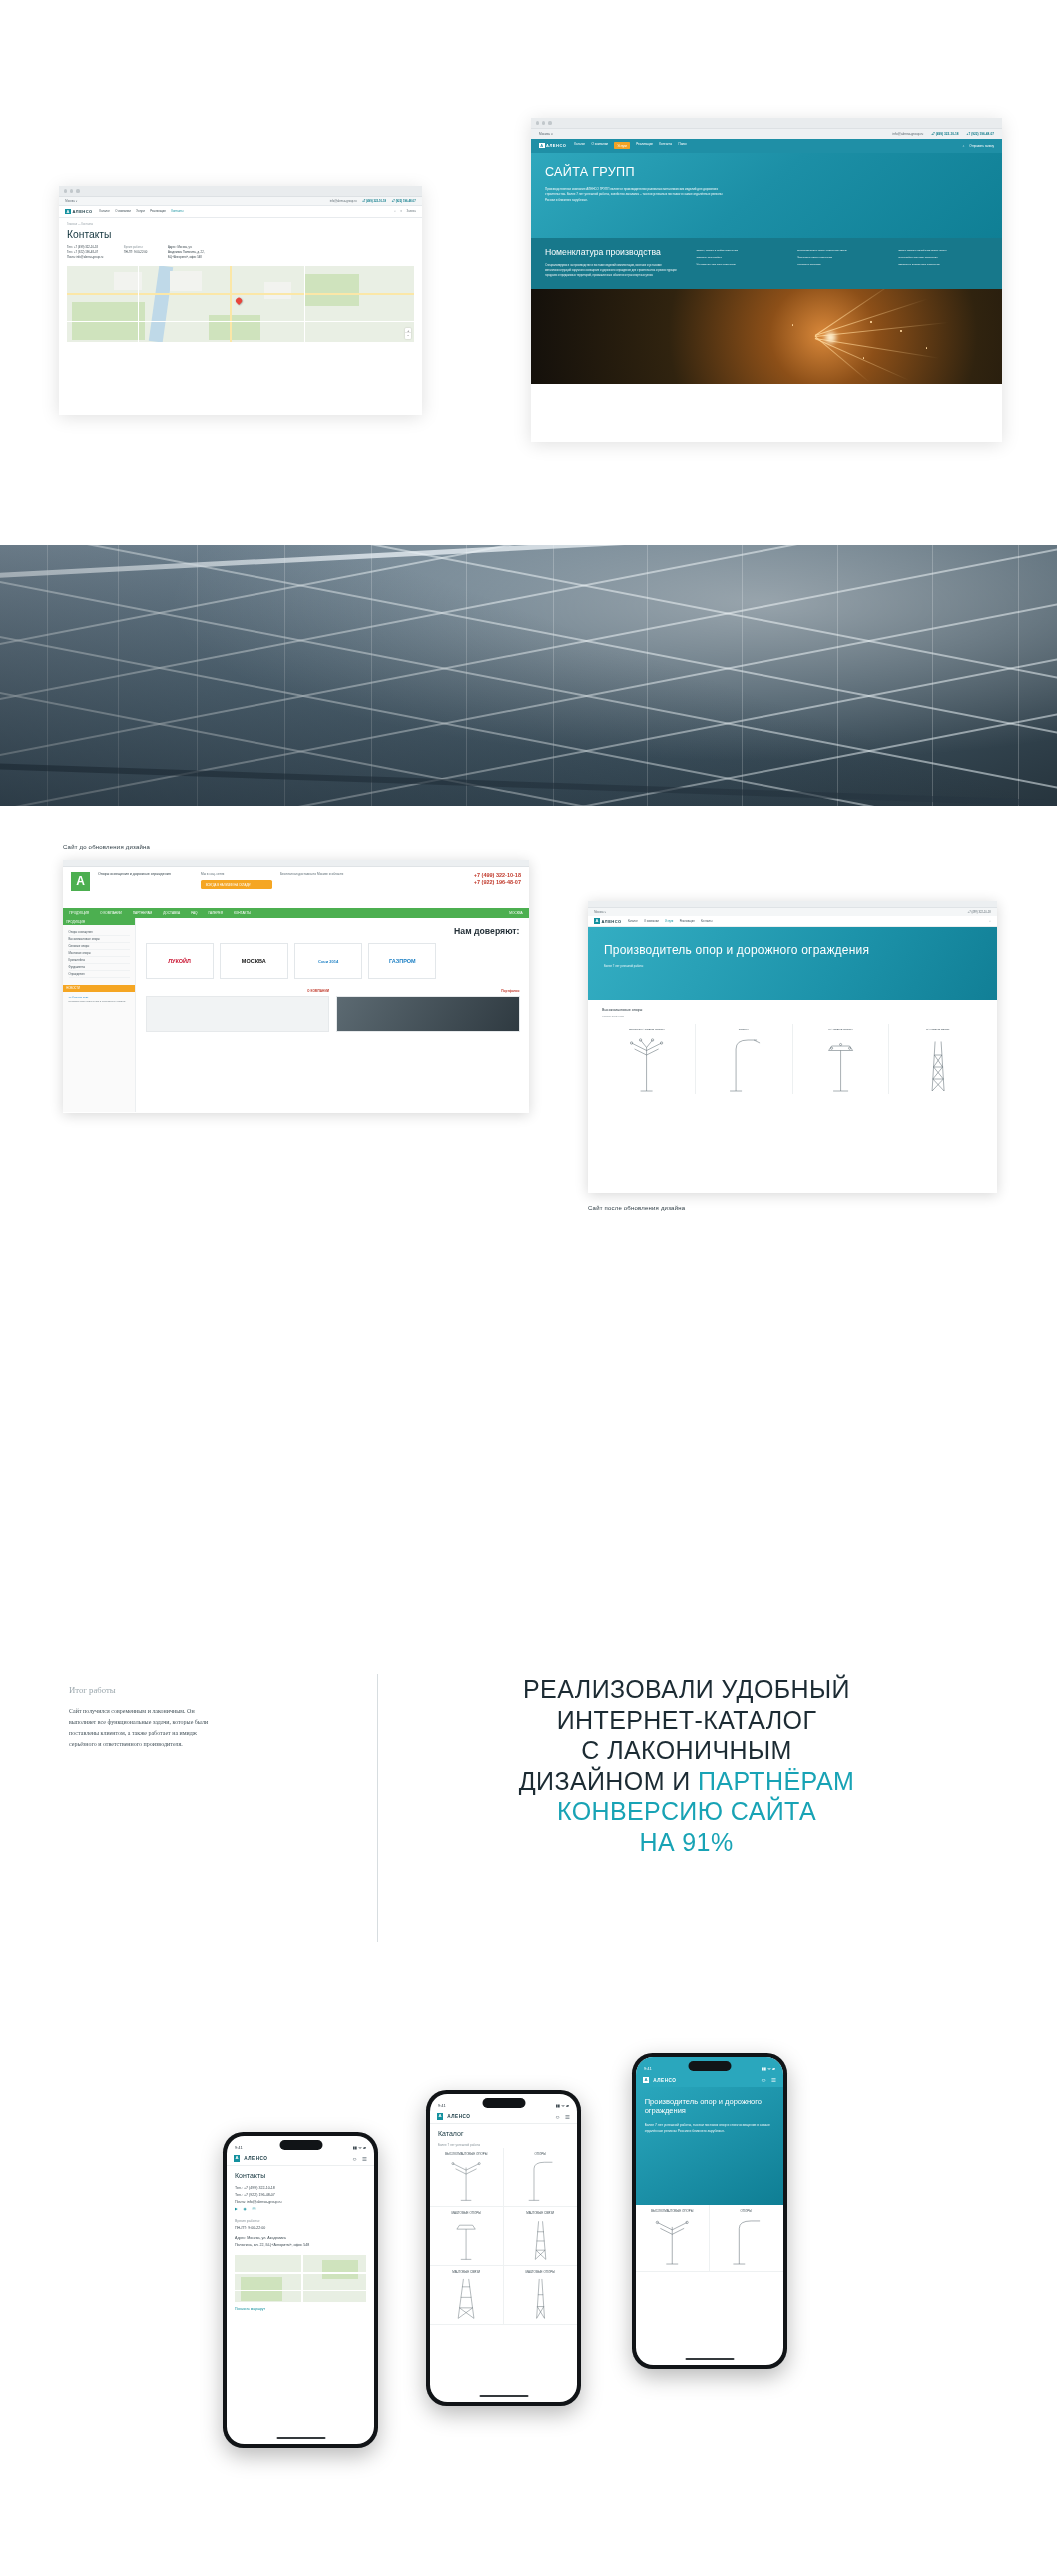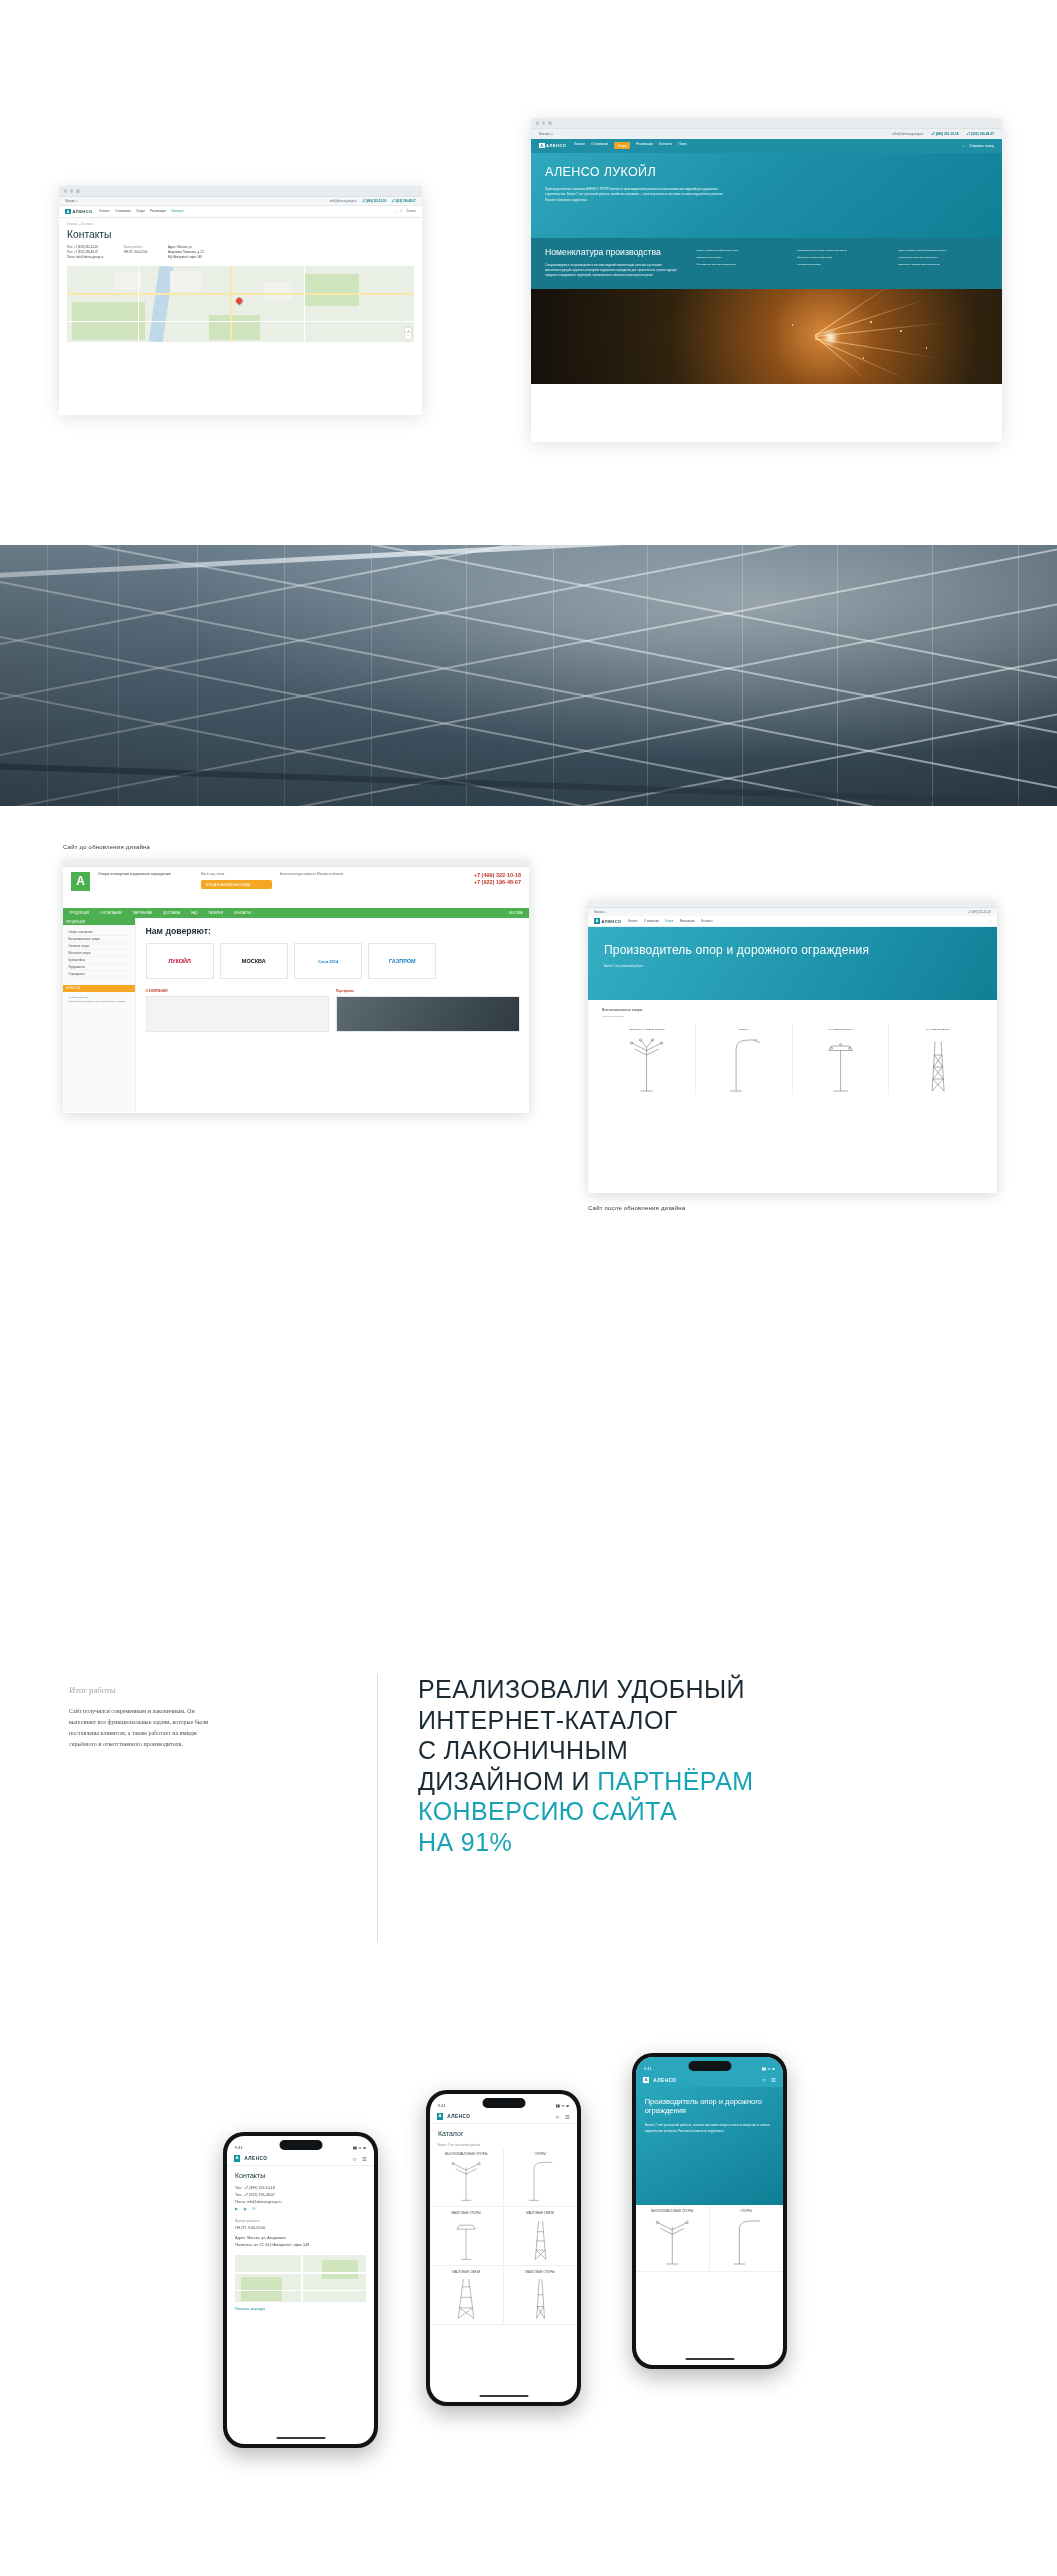--- a/index.html
+++ b/index.html
@@ -181,21 +181,21 @@
     color: #fff; font-size: 3.2px; padding: 0 6.3px; gap: 11px;
   }
   .old-nav .mos { margin-left: auto; }
   .old-body { display: flex; height: 194px; }
   .old-side { width: 73px; background: #fafafa; border-right: 0.8px solid #eceff1; padding: 4.7px 5.5px; }
   .old-side .sh { background: #4caf50; color: #fff; font-size: 3px; padding: 1.6px 3.2px; margin: -4.7px -5.5px 4px; }
   .old-side .si { font-size: 2.8px; color: #46545c; line-height: 2.15; border-bottom: 0.8px solid #f0f2f3; }
   .old-news-h { background: #f5a623; color: #fff; font-size: 2.8px; padding: 1.6px 3.2px; margin: 6.3px -5.5px 4px; }
   .old-news { font-size: 2.5px; color: #6b787f; line-height: 1.7; }
   .old-news .dt { color: #2e8fd4; }
-  .old-main { flex: 1; padding: 8px 9.5px; }
+  .old-main { flex: 1; padding: 8px 9.5px; text-align: right; }
   .old-main h3 { font-size: 8.7px; color: #243038; font-weight: bold; margin-bottom: 7px; }
   .old-logos { display: flex; gap: 6.3px; }
   .old-logos .lg {
     width: 68px; height: 36px; border: 0.8px solid #e3e7ea; display: flex;
     align-items: center; justify-content: center; font-size: 5.5px; font-weight: bold;
   }
   .lg.lukoil { color: #c8102e; }
   .lg.moskva { color: #111; }
   .lg.sochi  { color: #1b7fc4; font-size: 4px; }
   .lg.gazprom{ color: #1b7fc4; }
@@ -240,21 +240,21 @@
   
   .sec4 { position: relative; height: 339px; }
   .res-left { position: absolute; left: 69px; top: 1685px; font-family: Liberation Serif, serif; }
   .itog { font-size: 8.7px; color: #9aa6ac; margin-bottom: 11px; }
   .res-p { font-size: 6px; line-height: 1.85; color: #44525a; width: 150px; }
   .divider {
     position: absolute; left: 377px; top: 1674px; width: 0.8px; height: 268px; background: #d7dde0;
   }
   .res-right {
     position: absolute; left: 418px; top: 1674px; width: 537px;
-    text-align: left;
+    text-align: center;
   }
   .res-right h2 {
     font-size: 25px; line-height: 1.22; font-weight: normal; color: #1c2b33;
     letter-spacing: 0.4px;
   }
   .res-right .accent { color: #18a3b5; }
 
   
   .sec5 { position: relative; height: 442px; }
   .phone {
@@ -419,21 +419,21 @@
           <span>Реализация</span>
           <span>Контакты</span>
           <span>Поиск</span>
         </span>
         <span class="nav-b-right">
           <span>⌕</span>
           <span>Отправить заявку</span>
         </span>
       </div>
       <div class="hero-b">
-        <h2>АЛЕНСО ЛУКОЙЛ</h2>
+        <h2>САЙТА ГРУПП</h2>
         <p>Производственная компания АЛЕНСО ГРУПП является производителем различных металлических изделий для дорожного строительства. Более 7 лет успешной работы, хозяйство заказчика – тысячи успешных поставок в самые отдалённые регионы России и ближнего зарубежья.</p>
       </div>
       <div class="nom-b">
         <div>
           <h3>Номенклатура производства</h3>
           <div class="nom-txt" style="margin-top:6.3px">Специализируемся на производстве и поставке изделий комплектации, монтаже и установке металлоконструкций наружного освещения и дорожного ограждения для строительства и реконструкции городских и придомовых территорий, промышленных объектов и транспортных узлов.</div>
         </div>
         <div class="nom-grid">
           <span>Опоры, столбы и стойки освещения</span>
           <span>Высокомачтовые опоры освещения (ВМО)</span>

